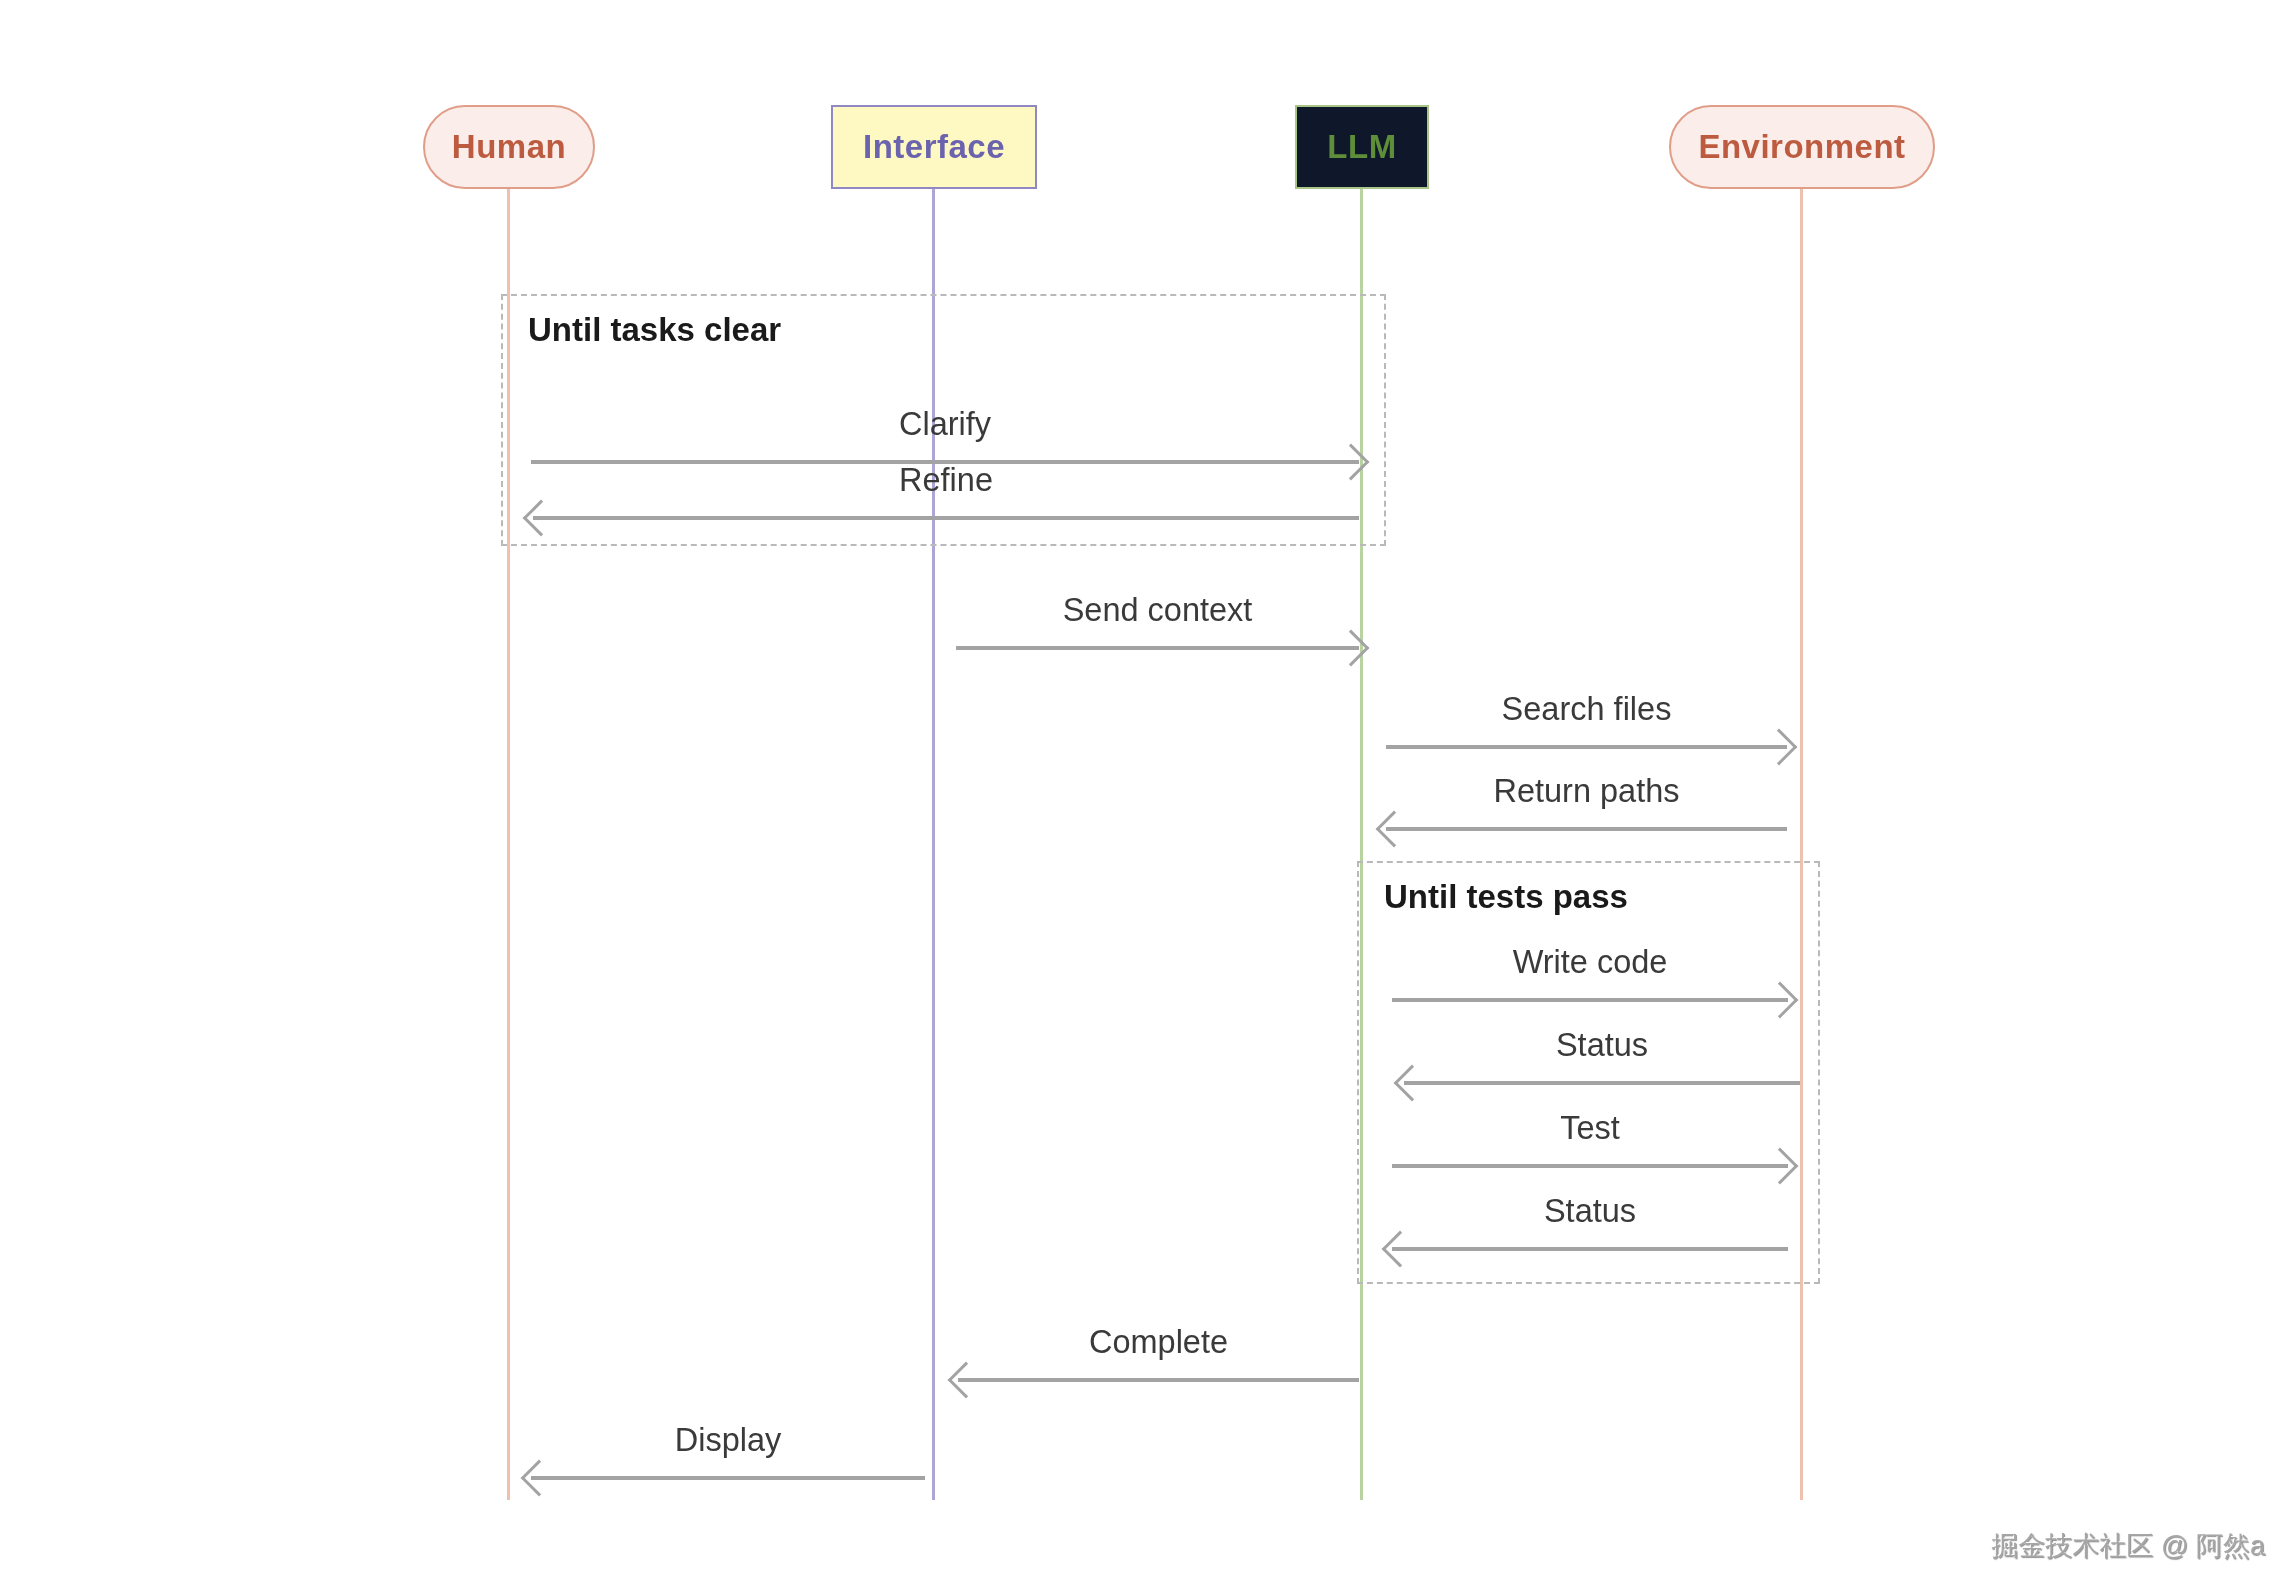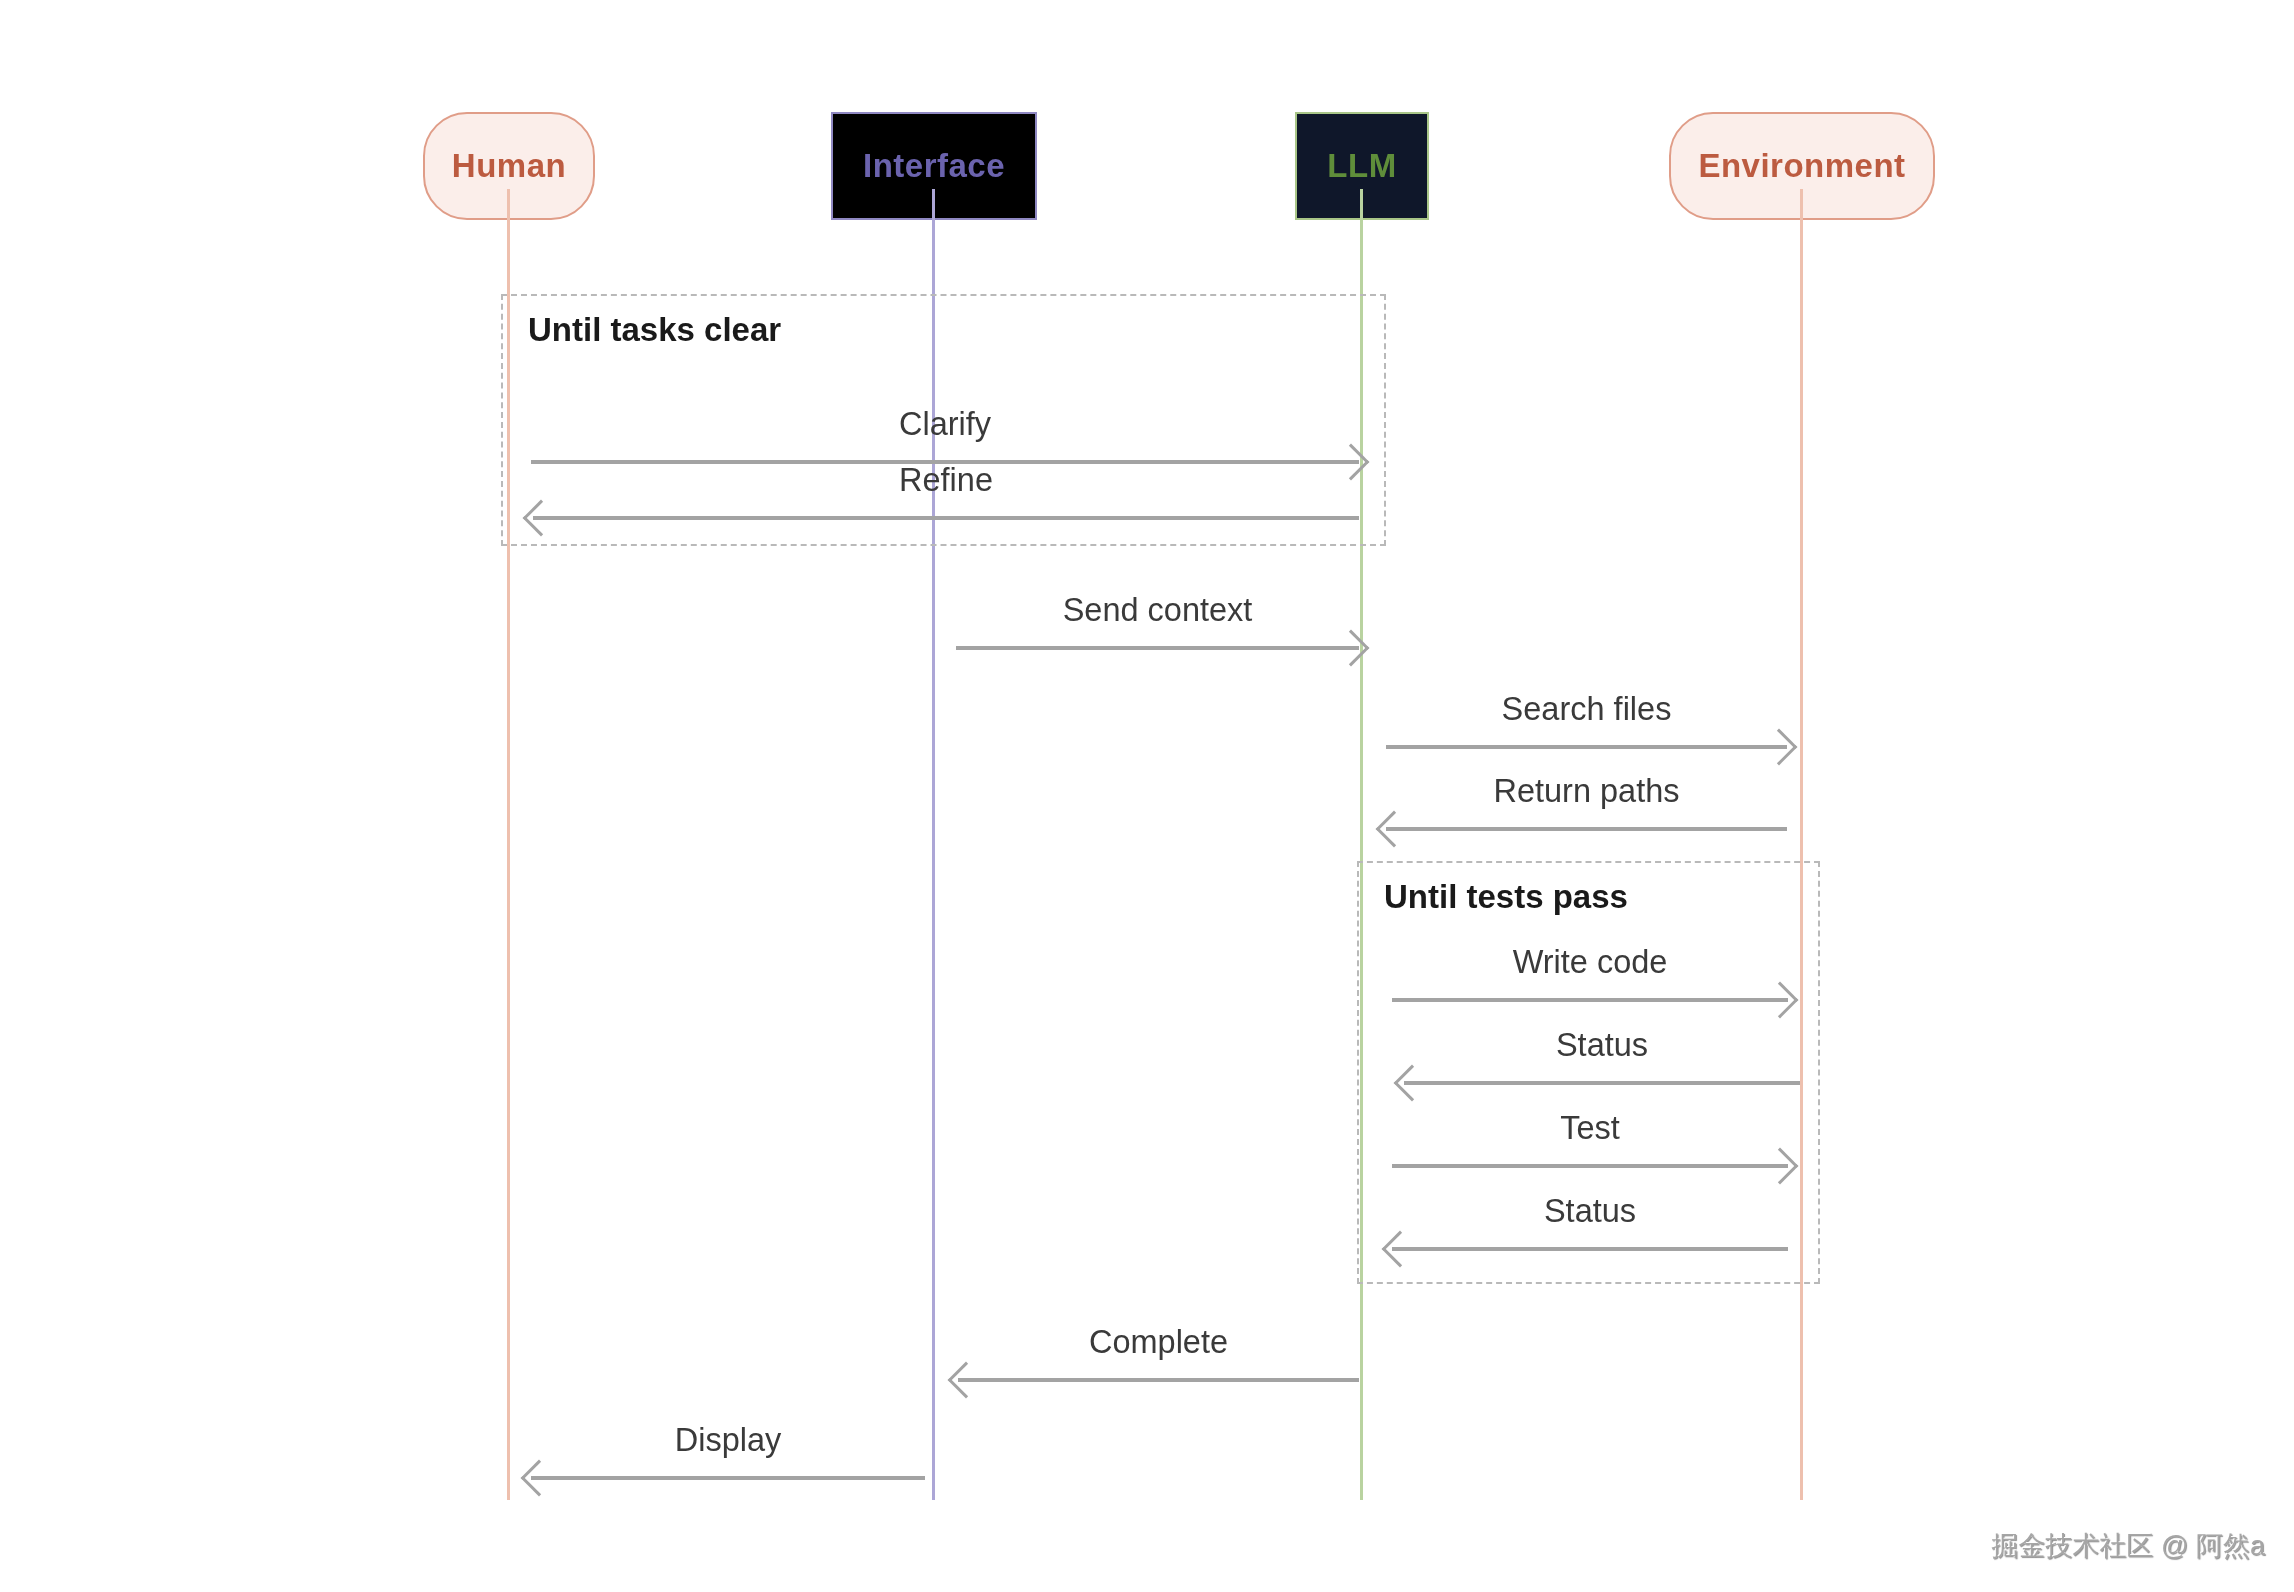--- a/index.html
+++ b/index.html
@@ -3,27 +3,27 @@
 <meta charset="utf-8">
 <style>
   html, body { margin:0; padding:0; background:#ffffff; }
   .stage {
     position:relative; width:2294px; height:1593px; background:#ffffff;
     font-family:"Liberation Sans", sans-serif; overflow:hidden;
   }
 
   
   .actor {
-    position:absolute; top:112px; height:108px;
+    position:absolute; top:105px; height:84px;
     display:flex; align-items:center; justify-content:center;
     font-weight:bold; font-size:33px; letter-spacing:0.5px;
     border:2.9px solid; box-sizing:border-box;
   }
   .actor.pill   { border-radius:44px; background:#fbeeea; border-color:#e09d88; color:#bc5b40; }
-  .actor.rect-purple { background:#000000; border-color:#8f88c2; color:#6b63ae; }
+  .actor.rect-purple { background:#fef9c3; border-color:#8f88c2; color:#6b63ae; }
   .actor.rect-green  { background:#0f172a; border-color:#a9c688; color:#5f8e3a; }
 
   
   .lifeline { position:absolute; top:189px; width:2.9px; height:1311px; }
   .lifeline.salmon { background:#eec0ae; }
   .lifeline.purple { background:#aca6d6; }
   .lifeline.green  { background:#b9d3a0; }
 
   
   .loopbox { position:absolute; border:2.9px dashed #b9b9b9; box-sizing:border-box; background:transparent; }

